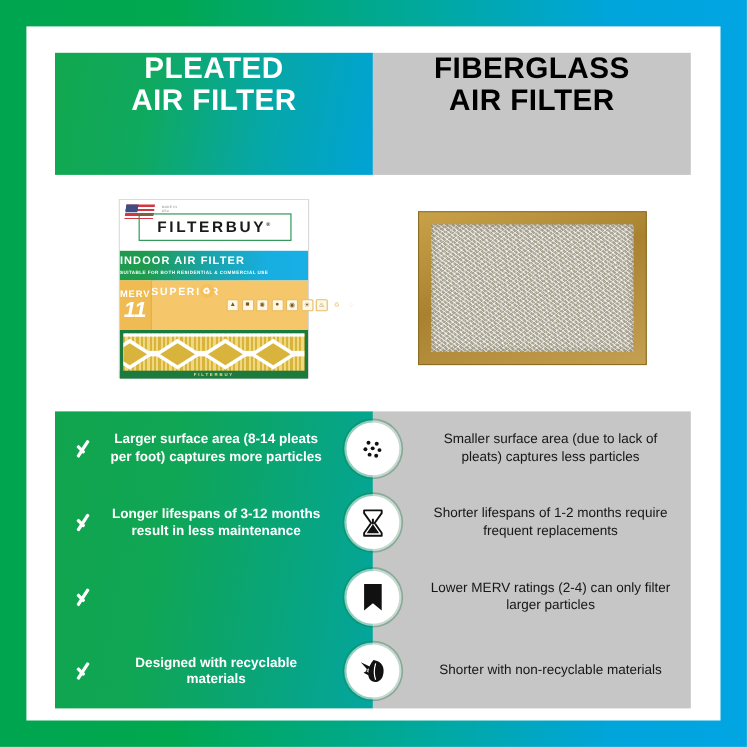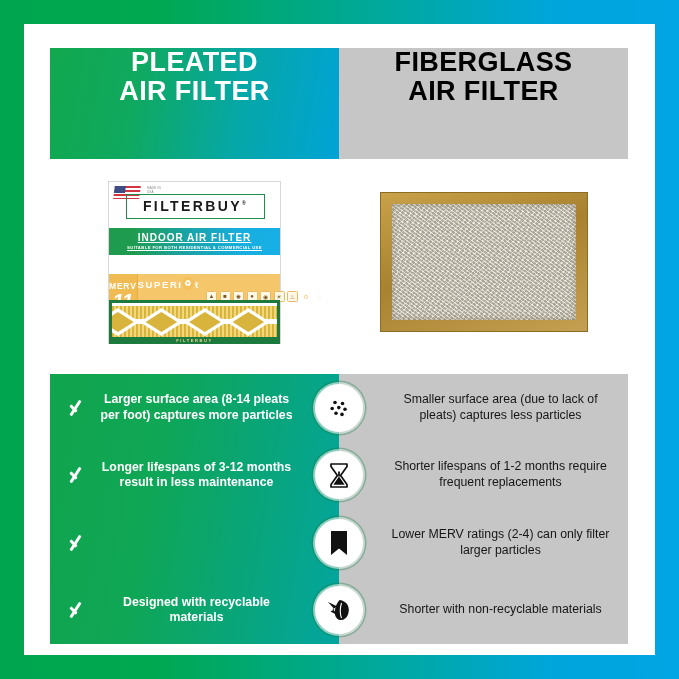--- a/index.html
+++ b/index.html
@@ -76,30 +76,29 @@
     position:absolute; left:17px; top:12px; width:139px; height:25px;
     border:1.8px solid #1d8f4a;
     display:flex; align-items:center; justify-content:center;
   }
   .pf-brand { font-size:14px; font-weight:bold; letter-spacing:2.4px; color:#1a1a1a; }
   .pf-brand sup { font-size:5px; vertical-align:super; }
 
   .pf-blueband {
     position:absolute; left:0; top:46px; width:100%; height:27px;
     background: linear-gradient(90deg,#1f9b4f 0%, #1f9b4f 14%, #1aa3a8 46%, #17aee0 78%, #17b0e6 100%);
-    color:#fff; text-align:center;text-decoration:underline;
+    color:#fff; 
   }
   .pf-band-t1 { font-size:10px; font-weight:bold; letter-spacing:1px; padding-top:4px; }
   .pf-band-t2 { font-size:4.2px; font-weight:bold; letter-spacing:.4px; padding-top:2px; }
 
   .pf-gold {
     position:absolute; left:0; top:73px; width:100%; height:45px;
     background:#f5c76a;
     display:flex;
-    margin-top:19px;
   }
   .pf-merv {
     width:41px; height:100%;
     background:#f0bb52;
     color:#ffffff;
     display:flex; flex-direction:column; align-items:center; justify-content:center;
     border-right:1px solid #e2ae45;
   }
   .pf-merv-l { font-size:8.5px; font-weight:bold; letter-spacing:.8px; }
   .pf-merv-n { font-size:20px; font-weight:bold; line-height:1;font-style:italic; }

